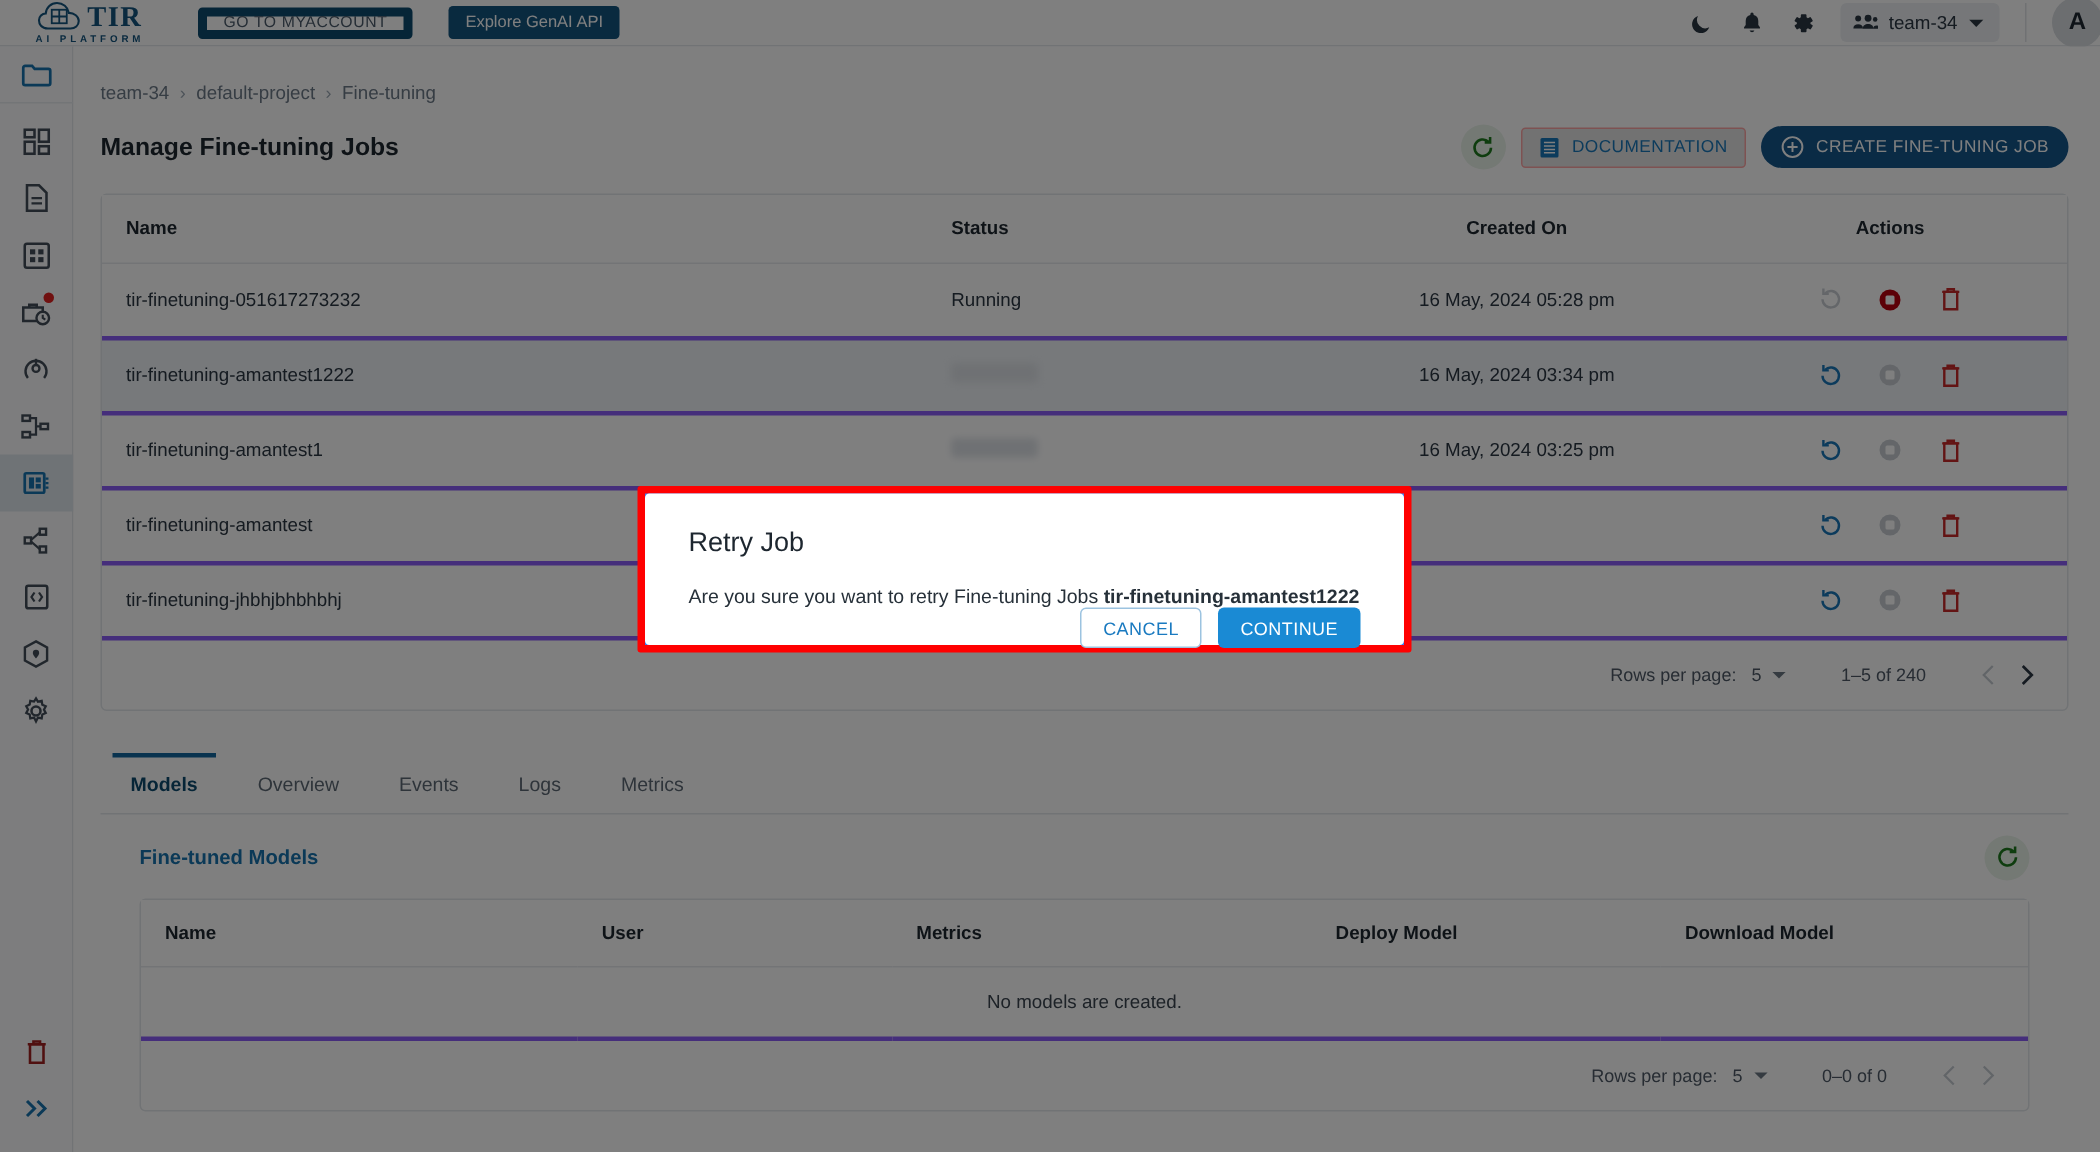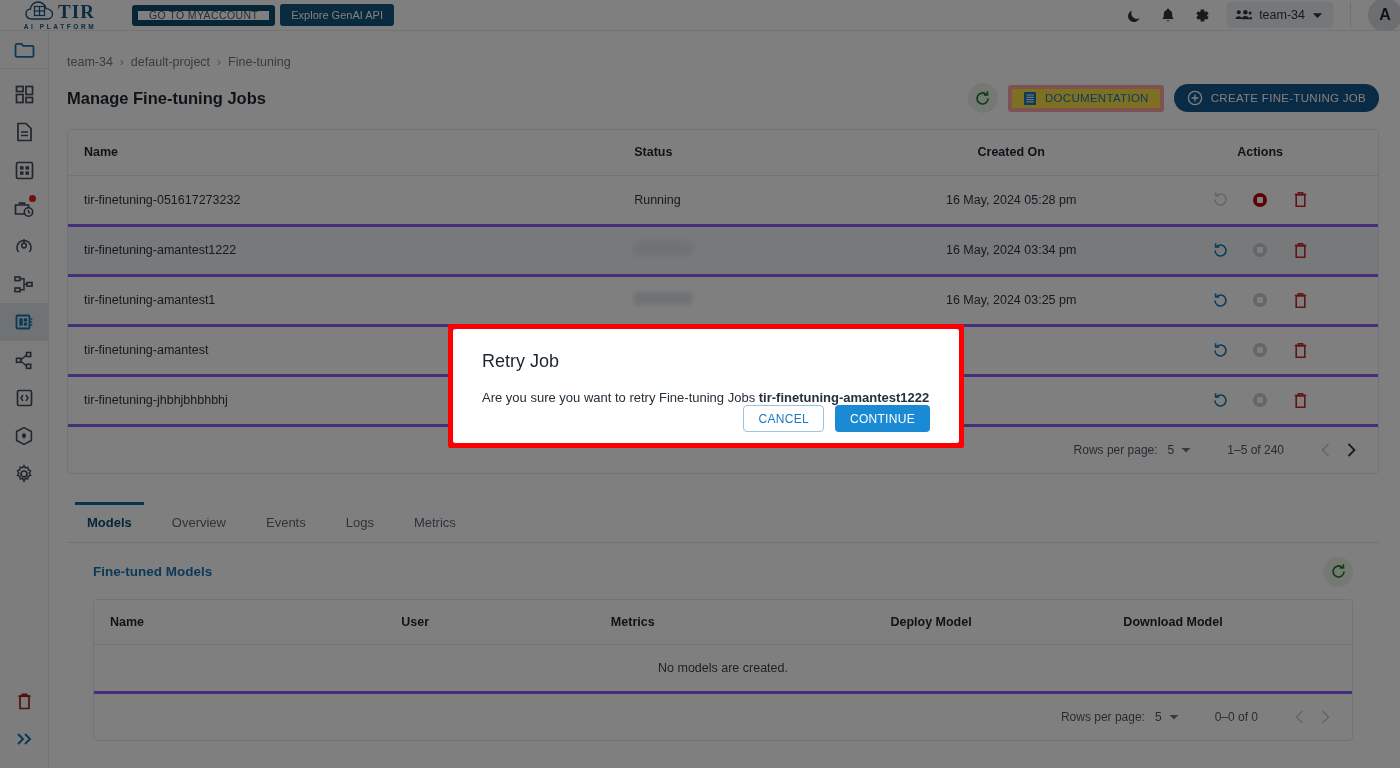--- a/index.html
+++ b/index.html
@@ -23,21 +23,21 @@
   .logo { display: flex; flex-direction: column; align-items: center; width: 100px; }
   .logo-row { display: flex; align-items: center; gap: 3px; }
   .logo-word { font-size: 19px; font-weight: 700; color: #14557f; letter-spacing: 1px; line-height: 19px; font-family: "Liberation Serif", serif; }
   .logo-sub { font-size: 6.5px; color: #14557f; letter-spacing: 2.6px; font-weight: 700; margin-top: 1px; }
   .btn-outline-acct {
     margin-left: 22px; height: 21px; padding: 0 11px; border: 6px solid #0c4a6e;
     background: #fff; color: #4a5a6a; font-size: 10.5px; letter-spacing: .4px;
     border-radius: 3px; display: flex; align-items: center; font-weight: 500;
   }
   .btn-genai {
-    margin-left: 5px; height: 22px; padding: 0 11px; background: #13547e; color: #fff;
+    margin-left: 24px; height: 22px; padding: 0 11px; background: #13547e; color: #fff;
     font-size: 11px; border-radius: 3px; display: flex; align-items: center; border: none;
   }
   .topbar-right { margin-left: auto; display: flex; align-items: center; gap: 17px; }
   .ic { color: #2b3642; display: flex; align-items: center; }
   .team-pill {
     display: flex; align-items: center; gap: 7px; background: #eceff2;
     height: 26px; padding: 0 10px 0 8px; border-radius: 4px; color: #2b3642; font-size: 12.5px;
   }
   .divider-v { width: 1px; height: 26px; background: #e0e3e7; }
   .avatar {
@@ -70,21 +70,21 @@
   .breadcrumb { padding: 24px 0 0 18px; font-size: 12.5px; color: #6d7a88; display: flex; gap: 7px; align-items: center; }
   .crumb-sep { color: #9aa6b2; font-size: 12px; }
   .page-head { display: flex; align-items: center; padding: 14px 21px 0 18px; }
   .page-title { font-size: 16.5px; font-weight: 700; color: #1d262f; }
   .head-actions { margin-left: auto; display: flex; align-items: center; gap: 10px; }
   .refresh-btn {
     width: 30px; height: 30px; border-radius: 50%; background: #e9f2e9;
     display: flex; align-items: center; justify-content: center; color: #1e7a1e; border: none;
   }
   .btn-doc {
-    height: 27px; padding: 0 11px; border: 4px solid #fca5a5; color: #1976b8; background: #fde047;
+    height: 27px; padding: 0 11px; border: 1px solid #fca5a5; color: #1976b8; background: #e5e5e5;
     border-radius: 3px; font-size: 11.5px; letter-spacing: .3px; display: flex; align-items: center; gap: 8px;
   }
   .btn-create {
     height: 28px; padding: 0 13px; background: #14568b; color: #fff; border: none;
     border-radius: 14px; font-size: 11.5px; letter-spacing: .3px; display: flex; align-items: center; gap: 8px;
   }
 
   
   .card { margin: 16px 21px 0 18px; border: 1px solid #e2e6ea; border-radius: 4px; background: #fff; }
   table { width: 100%; border-collapse: collapse; table-layout: fixed; }
@@ -142,21 +142,21 @@
   .card2 { margin-top: 12px; border: 1px solid #e2e6ea; border-radius: 4px; }
   .m-name { width: 25%; } .m-user { width: 18%; } .m-metrics { width: 24%; }
   .m-deploy { width: 20%; } .m-download { width: 21%; }
   .empty-row td { text-align: center; color: #3a444f; font-size: 12.5px; height: 48px; }
 
   
   #overlay { position: absolute; inset: 0; background: rgba(0,0,0,0.5); }
 
   
   .modal-annot {
-    position: absolute; left: 448px; top: 324px; width: 516px; height: 124px;
+    position: absolute; left: 425px; top: 324px; width: 516px; height: 111px;
     border: 5px solid #ff0000; background: #3b82f6; border-radius: 2px;
   }
   .modal {
     position: absolute; inset: 0; background: #ffffff; border-radius: 3px;
     display: flex; flex-direction: column; padding: 22px 29px 14px 29px;
   }
   .modal-title { font-size: 18px; color: #1d262f; font-weight: 400; }
   .modal-body { margin-top: 18px; font-size: 13px; color: #263039; }
   .modal-body b { font-weight: 700; }
   .modal-actions { margin-top: auto; display: flex; justify-content: flex-end; gap: 11px; }

